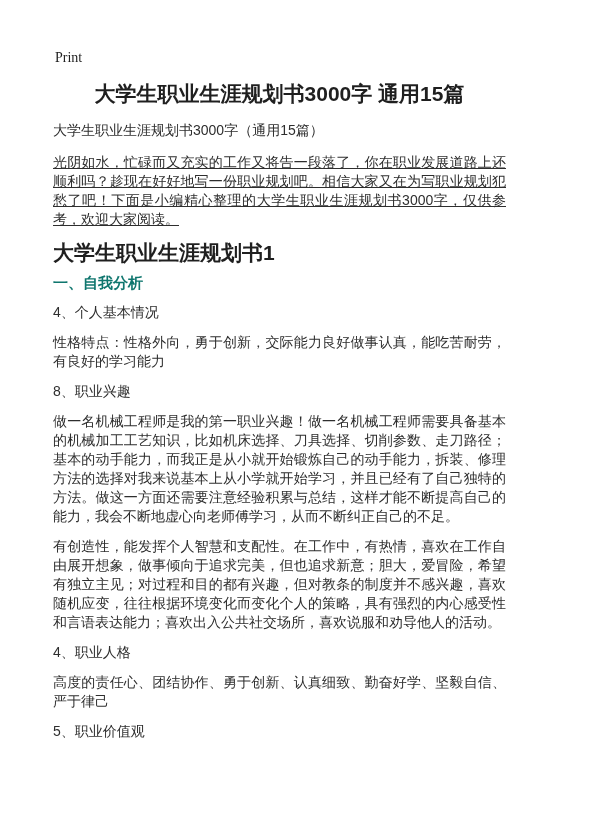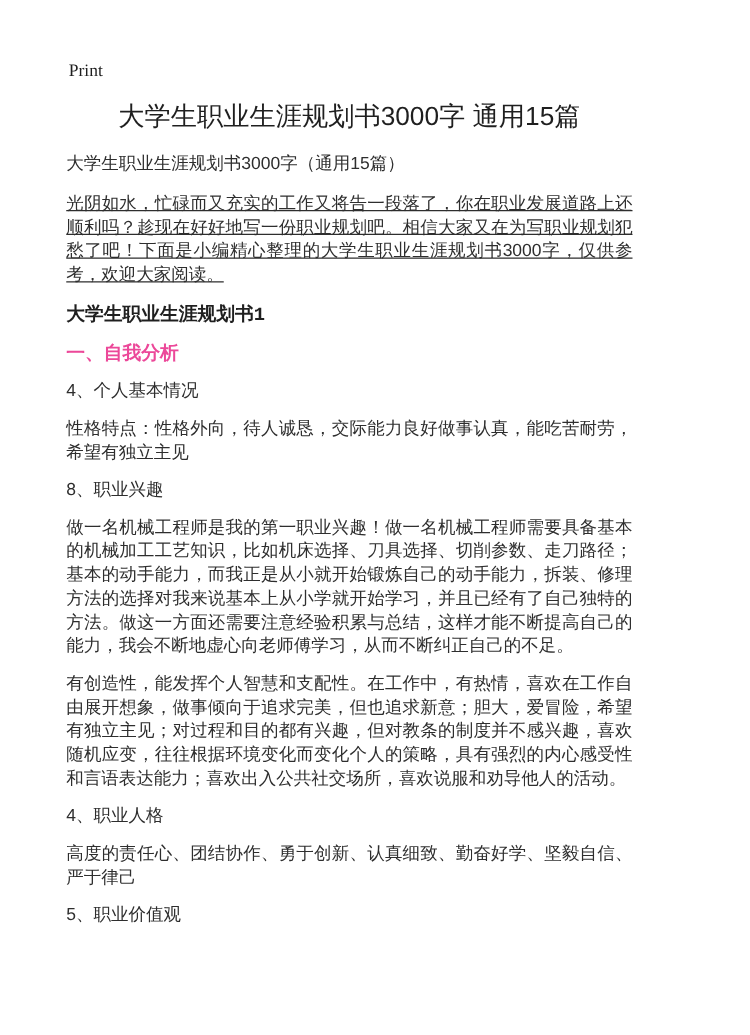--- a/index.html
+++ b/index.html
@@ -24,52 +24,51 @@
   .print-label {
     font-family: "Liberation Serif", serif;
     font-size: 14px;
     line-height: 16px;
     color: #1f1f1f;
     margin: 0 0 0 2px;
     display: inline-block;
   }
   .doc-title {
     font-size: 21px;
-    font-weight: normal;
+    font-weight: bold;
     line-height: 25px;
     text-align: center;
     color: #1f1f1f;
     margin: 15px 0 4px 0;
   }
   .doc-subtitle {
     font-size: 14px;
     line-height: 19px;
     margin: 15px 0 0 0;
   }
   .para {
     font-size: 14px;
     line-height: 19px;
     margin: 13px 0 0 0;
     text-align: justify;
     text-decoration: underline;
   }
   .article-title {
-    font-size: 15px;
+    font-size: 21px;
     font-weight: bold;
     line-height: 19px;
     margin: 14px 0 0 0;
     color: #1f1f1f;
-    font-family: Liberation Mono, monospace;
   }
   .section-heading {
     font-size: 15px;
     font-weight: bold;
     line-height: 19px;
     margin: 11px 0 0 0;
-    color: #ec4899;
+    color: #0f766e;
   }
   .item-heading {
     font-size: 14px;
     line-height: 19px;
     margin: 11px 0 0 0;
   }
   .item-body {
     font-size: 14px;
     line-height: 19px;
     margin: 11px 0 0 0;
@@ -87,21 +86,21 @@
 
   <div class="doc-subtitle">大学生职业生涯规划书3000字（通用15篇）</div>
 
   <p class="para">光阴如水，忙碌而又充实的工作又将告一段落了，你在职业发展道路上还顺利吗？趁现在好好地写一份职业规划吧。相信大家又在为写职业规划犯愁了吧！下面是小编精心整理的大学生职业生涯规划书3000字，仅供参考，欢迎大家阅读。</p>
 
   <div class="article-title">大学生职业生涯规划书1</div>
 
   <div class="section-heading">一、自我分析</div>
 
   <div class="item-heading">4、个人基本情况</div>
-  <p class="item-body">性格特点：性格外向，待人诚恳，交际能力良好做事认真，能吃苦耐劳，希望有独立主见</p>
+  <p class="item-body">性格特点：性格外向，勇于创新，交际能力良好做事认真，能吃苦耐劳，有良好的学习能力</p>
 
   <div class="item-heading">8、职业兴趣</div>
   <p class="item-body">做一名机械工程师是我的第一职业兴趣！做一名机械工程师需要具备基本的机械加工工艺知识，比如机床选择、刀具选择、切削参数、走刀路径；基本的动手能力，而我正是从小就开始锻炼自己的动手能力，拆装、修理方法的选择对我来说基本上从小学就开始学习，并且已经有了自己独特的方法。做这一方面还需要注意经验积累与总结，这样才能不断提高自己的能力，我会不断地虚心向老师傅学习，从而不断纠正自己的不足。</p>
 
   <p class="item-body">有创造性，能发挥个人智慧和支配性。在工作中，有热情，喜欢在工作自由展开想象，做事倾向于追求完美，但也追求新意；胆大，爱冒险，希望有独立主见；对过程和目的都有兴趣，但对教条的制度并不感兴趣，喜欢随机应变，往往根据环境变化而变化个人的策略，具有强烈的内心感受性和言语表达能力；喜欢出入公共社交场所，喜欢说服和劝导他人的活动。</p>
 
   <div class="item-heading">4、职业人格</div>
   <p class="item-body">高度的责任心、团结协作、勇于创新、认真细致、勤奋好学、坚毅自信、严于律己</p>
 
   <div class="item-heading">5、职业价值观</div>

